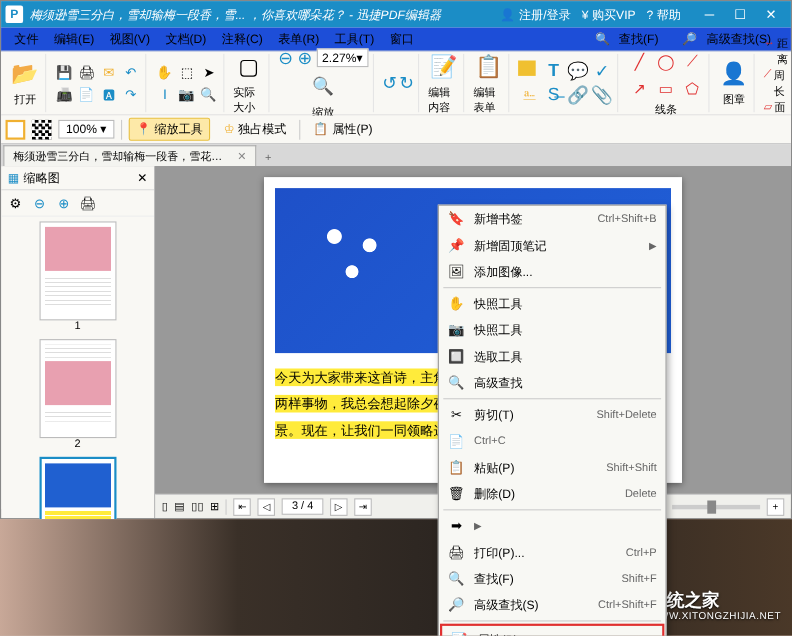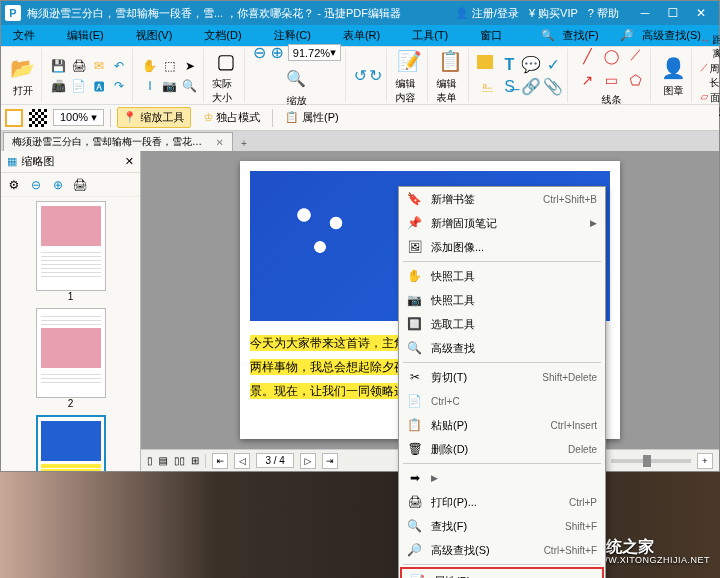--- a/index.html
+++ b/index.html
@@ -1,25 +1,25 @@
 <!DOCTYPE html>
 <html><head>
 <meta charset="utf-8">
 <style>
 * { margin: 0; padding: 0; box-sizing: border-box; font-family: "Microsoft YaHei", sans-serif; }
 body { width: 720px; height: 578px; overflow: hidden; position: relative; background: #d4b8a8; }
 .app-window { position: absolute; top: 0; left: 0; width: 720px; height: 472px; background: #f9f8f4; border: 1px solid #888; display: flex; flex-direction: column; }
 .titlebar { height: 24px; background: #1b8dc6; color: #fff; display: flex; align-items: center; font-size: 11px; padding: 0 4px; }
 .titlebar .logo { width: 16px; height: 16px; background: #fff; color: #1b8dc6; display: flex; align-items: center; justify-content: center; border-radius: 2px; font-weight: bold; font-size: 11px; margin-right: 6px; }
-.titlebar .title { flex: 1; white-space: nowrap; overflow: hidden; }
+.titlebar .title { flex: 1; white-space: nowrap; overflow: hidden; font-style: italic; }
 .titlebar .actions { display: flex; gap: 10px; align-items: center; font-size: 11px; }
 .titlebar .actions span { cursor: pointer; }
 .titlebar .win-btns { display: flex; margin-left: 12px; }
 .titlebar .win-btns div { width: 28px; height: 24px; display: flex; align-items: center; justify-content: center; font-size: 12px; }
-.menubar { height: 22px; background: #0ea5e9; display: flex; align-items: center; border-bottom: 1px solid #ddd; font-size: 11px; padding: 0 6px; gap: 20px; }
+.menubar { height: 22px; background: #1d4ed8; display: flex; align-items: center; border-bottom: 1px solid #ddd; font-size: 11px; padding: 0 6px; gap: 2px; }
 .menubar span { padding: 2px 6px; cursor: pointer; }
 .menubar .right { margin-left: auto; display: flex; gap: 4px; }
 .menubar .right span { display: flex; align-items: center; gap: 2px; }
 .toolbar { height: 58px; background: #f9f8f4; border-bottom: 1px solid #ddd; display: flex; align-items: center; padding: 2px 4px; gap: 4px; }
 .tb-group { display: flex; flex-direction: column; align-items: center; padding: 0 4px; border-right: 1px solid #e5e5e5; height: 100%; justify-content: center; }
 .tb-big { display: flex; flex-direction: column; align-items: center; gap: 2px; font-size: 10px; }
 .tb-big .ico { width: 28px; height: 28px; display: flex; align-items: center; justify-content: center; font-size: 20px; }
 .tb-grid { display: grid; grid-template-columns: repeat(4, 18px); grid-template-rows: repeat(2, 18px); gap: 2px; }
 .tb-grid div, .tb-grid2 div { width: 18px; height: 18px; display: flex; align-items: center; justify-content: center; font-size: 12px; }
 .tb-grid2 { display: grid; grid-template-columns: repeat(3, 18px); grid-template-rows: repeat(2, 18px); gap: 2px; }
@@ -145,21 +145,21 @@
     <div class="tb-group">
       <div class="tb-big">
         <div class="ico">▢</div>
         <div>实际大小</div>
       </div>
     </div>
     <div class="tb-group">
       <div style="display:flex;gap:4px;align-items:center">
         <div style="color:#1b8dc6">⊖</div>
         <div style="color:#1b8dc6">⊕</div>
-        <div class="zoom-box"><span>91.72%</span> ▾</div>
+        <div class="zoom-box"><span>2.27%</span> ▾</div>
       </div>
       <div class="tb-big" style="margin-top:2px">
         <div class="ico" style="color:#1b8dc6;font-size:16px">🔍</div>
         <div>缩放</div>
       </div>
     </div>
     <div class="tb-group">
       <div style="display:flex;gap:2px">
         <div style="color:#1b8dc6">↺</div>
         <div style="color:#1b8dc6">↻</div>
@@ -361,21 +361,21 @@
     <div class="ctx-label">剪切(T)</div>
     <div class="ctx-sc">Shift+Delete</div>
   </div>
   <div class="ctx-item">
     <div class="ctx-ico">📄</div>
     <div class="ctx-sc">Ctrl+C</div>
   </div>
   <div class="ctx-item">
     <div class="ctx-ico">📋</div>
     <div class="ctx-label">粘贴(P)</div>
-    <div class="ctx-sc">Ctrl+Insert</div>
+    <div class="ctx-sc">Shift+Shift</div>
   </div>
   <div class="ctx-item">
     <div class="ctx-ico">🗑</div>
     <div class="ctx-label">删除(D)</div>
     <div class="ctx-sc">Delete</div>
   </div>
   <div class="ctx-sep"></div>
   <div class="ctx-item">
     <div class="ctx-ico">➡</div>
     <div class="ctx-arrow">▶</div>

